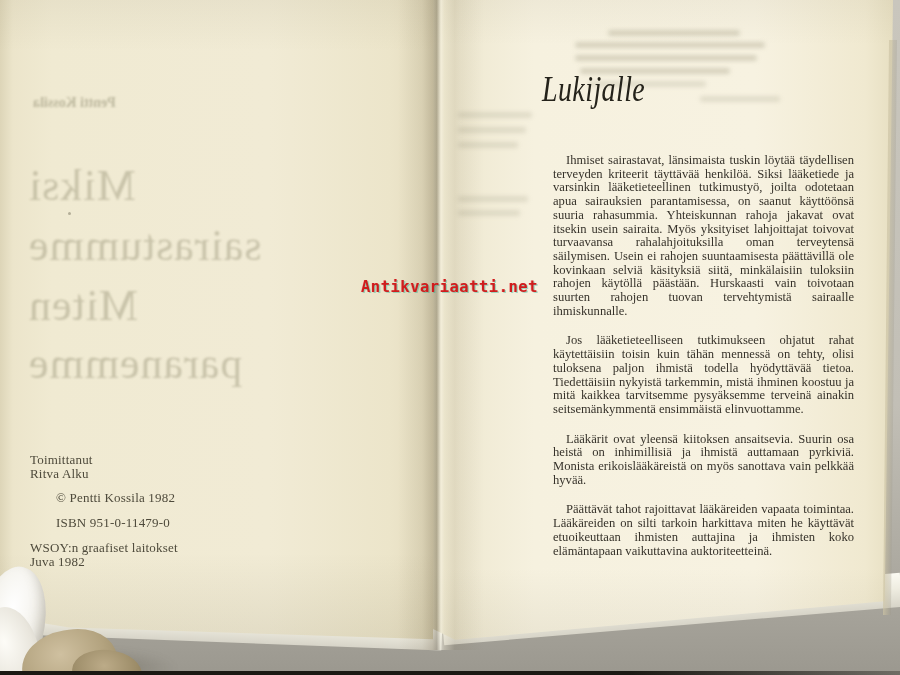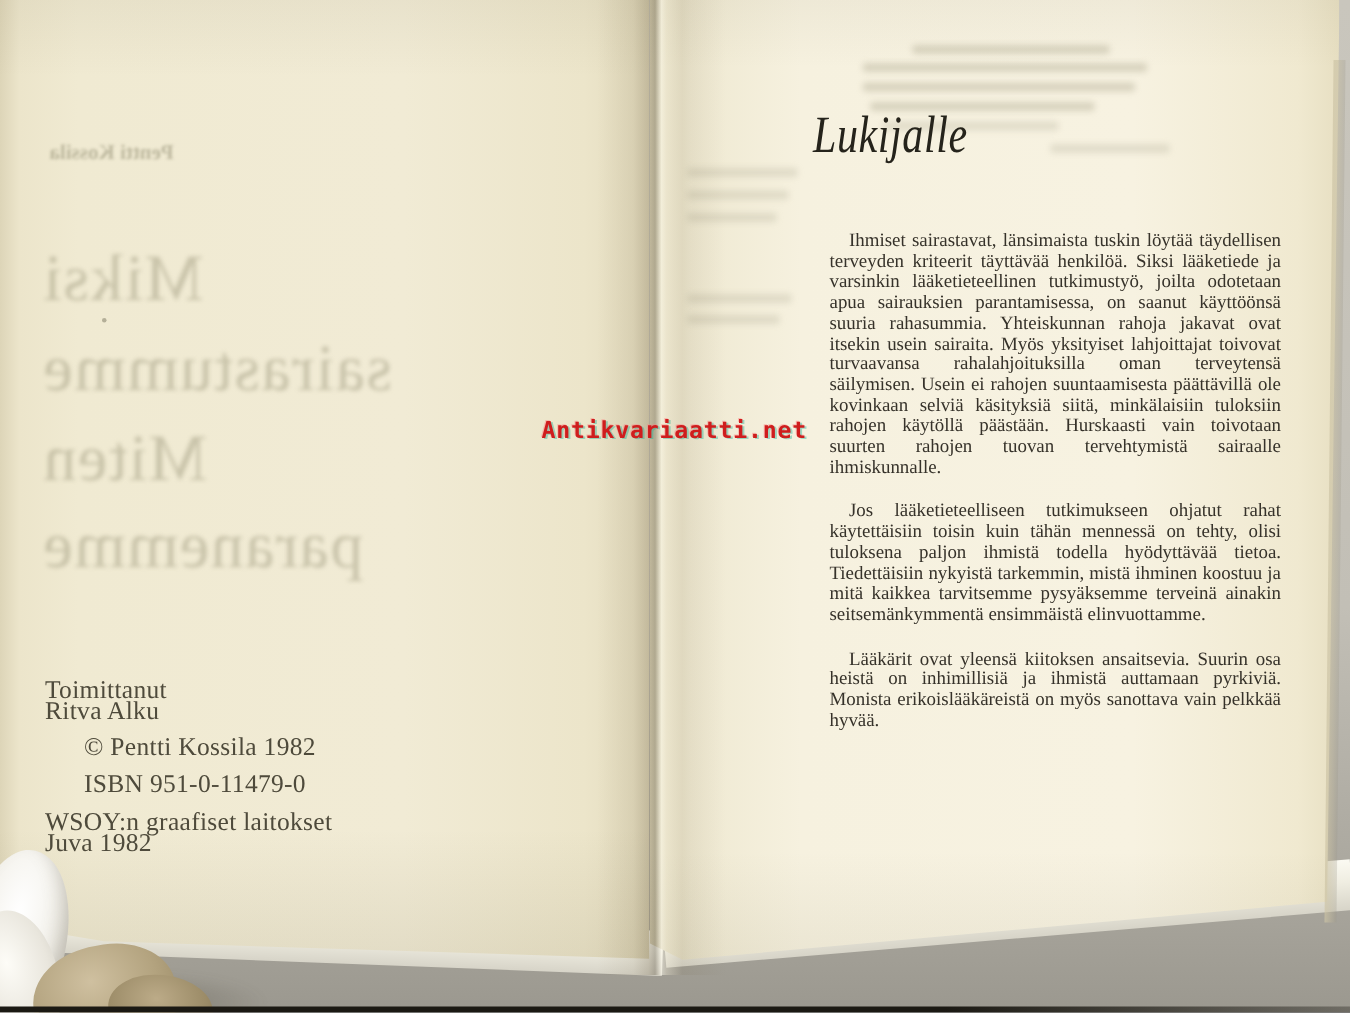--- a/index.html
+++ b/index.html
@@ -36,21 +36,21 @@
   }
   
   .mirror{position:absolute;display:inline-block;transform:scaleX(-1);white-space:nowrap;
     color:rgba(148,143,114,0.42);filter:blur(1.3px);z-index:2;}
   .mirror.author{font-size:14px;font-weight:bold;color:rgba(140,135,108,0.5);filter:blur(0.9px);}
   .mirror.title{font-size:44px;letter-spacing:1px;}
   .speck{position:absolute;left:68px;top:212px;width:3px;height:3px;border-radius:50%;
     background:rgba(70,65,45,0.35);z-index:2;}
   
   .colophon{position:absolute;left:30px;top:453px;z-index:4;color:#4e4a3b;
-    font-size:17px;line-height:14px;letter-spacing:0.2px;}
+    font-size:13px;line-height:14px;letter-spacing:0.2px;}
   .colophon .blk{margin-bottom:10px;}
   .colophon .gap{margin-bottom:11px;margin-left:26px;}
   
   .heading{position:absolute;left:542px;top:70px;z-index:4;color:#25231b;
     font-style:italic;font-size:35px;letter-spacing:0.5px;
     transform:scaleX(0.8);transform-origin:left top;white-space:nowrap;}
   .body{position:absolute;left:537px;top:138px;width:333px;z-index:4;color:#36322a;
     font-size:12.6px;line-height:13.7px;text-align:justify;}
   .body p{margin:16px;text-indent:13px;}
   
@@ -128,20 +128,21 @@
   <div class="ghost lite" style="left:458px;top:127px;width:68px"></div>
   <div class="ghost lite" style="left:458px;top:142px;width:60px"></div>
   <div class="ghost lite" style="left:458px;top:196px;width:70px"></div>
   <div class="ghost lite" style="left:458px;top:210px;width:62px"></div>
 
   <div class="heading">Lukijalle</div>
   <div class="body">
     <p>Ihmiset sairastavat, länsimaista tuskin löytää täydellisen terveyden kriteerit täyttävää henkilöä. Siksi lääketiede ja varsinkin lääketieteellinen tutkimustyö, joilta odotetaan apua sairauksien parantamisessa, on saanut käyttöönsä suuria rahasummia. Yhteiskunnan rahoja jakavat ovat itsekin usein sairaita. Myös yksityiset lahjoittajat toivovat turvaavansa rahalahjoituksilla oman terveytensä säilymisen. Usein ei rahojen suuntaamisesta päättävillä ole kovinkaan selviä käsityksiä siitä, minkälaisiin tuloksiin rahojen käytöllä päästään. Hurskaasti vain toivotaan suurten rahojen tuovan tervehtymistä sairaalle ihmiskunnalle.</p>
     <p>Jos lääketieteelliseen tutkimukseen ohjatut rahat käytettäisiin toisin kuin tähän mennessä on tehty, olisi tuloksena paljon ihmistä todella hyödyttävää tietoa. Tiedettäisiin nykyistä tarkemmin, mistä ihminen koostuu ja mitä kaikkea tarvitsemme pysyäksemme terveinä ainakin seitsemänkymmentä ensimmäistä elinvuottamme.</p>
     <p>Lääkärit ovat yleensä kiitoksen ansaitsevia. Suurin osa heistä on inhimillisiä ja ihmistä auttamaan pyrkiviä. Monista erikoislääkäreistä on myös sanottava vain pelkkää hyvää.</p>
+    <p>Päättävät tahot rajoittavat lääkäreiden vapaata toimintaa. Lääkäreiden on silti tarkoin harkittava miten he käyttävät etuoikeuttaan ihmisten auttajina ja ihmisten koko elämäntapaan vaikuttavina auktoriteetteinä.</p>
   </div>
 
   <div class="watermark">Antikvariaatti.net</div>
 
   <div class="glove-shadow"></div>
   <div class="glove-white"></div>
   <div class="glove-white2"></div>
   <div class="glove-thumb"></div>
   <div class="glove-thumb2"></div>
 

